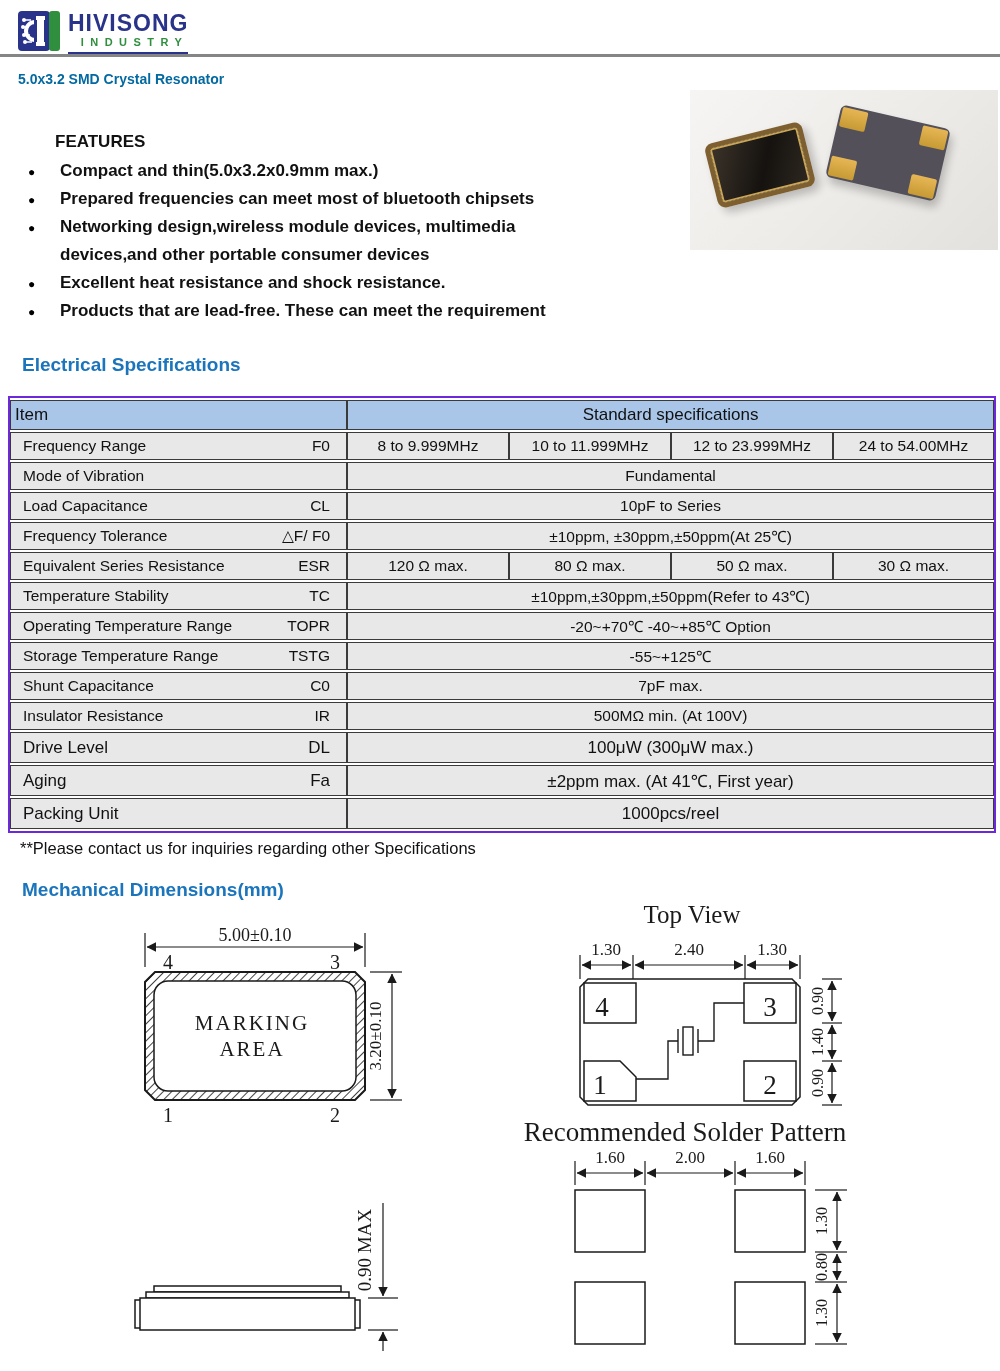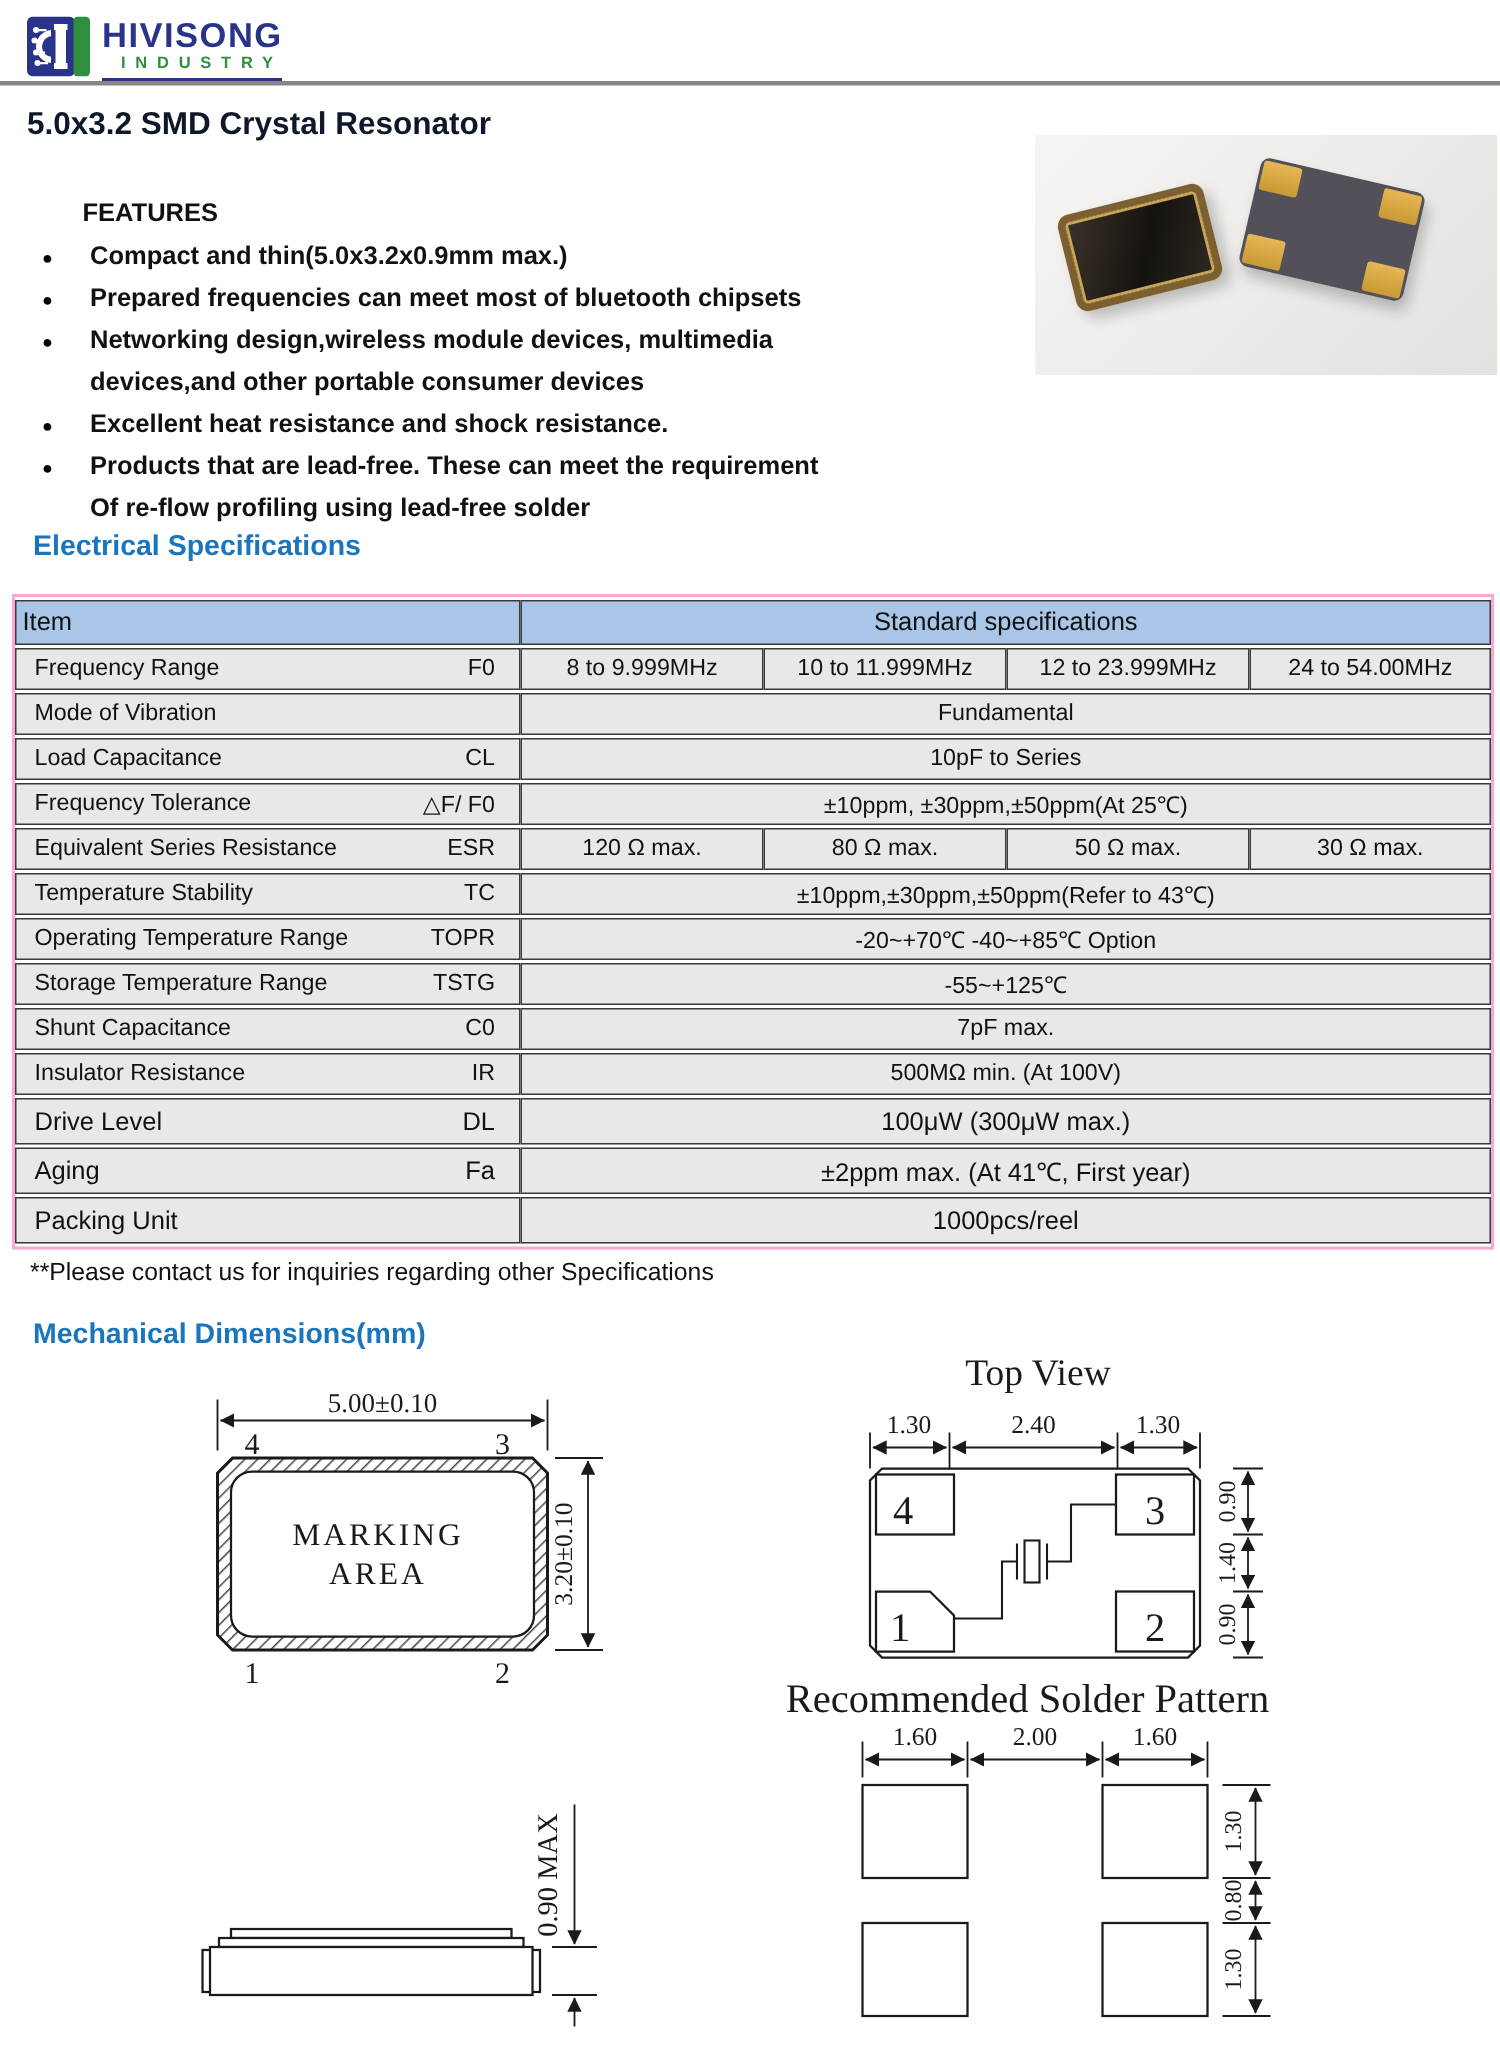--- a/index.html
+++ b/index.html
@@ -7,21 +7,21 @@
   .page { position:relative; width:1000px; height:1371px; background:#fff; overflow:hidden; margin:5px auto; }
 
   
   .logo-wrap { position:absolute; left:18px; top:6px; display:flex; align-items:flex-start; gap:8px; }
   .logo-text { display:flex; flex-direction:column; }
   .logo-name { font-size:23px; font-weight:bold; color:#283389; letter-spacing:1px; line-height:24px; }
   .logo-sub { font-size:11px; font-weight:bold; color:#2f8f3f; letter-spacing:6.5px; line-height:15px; border-bottom:2px solid #283389; padding-bottom:2px;text-align:right; }
   .doc-type { position:absolute; top:12px; right:28px; font-family:"Liberation Mono", monospace; font-size:25px; color:#3b79c2; }
   .header-rule { position:absolute; left:0; top:49px; width:1000px; height:3px; background:#858585; }
 
-  .page-title { position:absolute; left:18px; top:66px; font-size:21px; font-weight:bold; color:#0f172a; }
+  .page-title { position:absolute; left:18px; top:66px; font-size:14px; font-weight:bold; color:#0369a1; }
 
   
   .features { position:absolute; left:28px; top:127px; width:650px; }
   .features-heading { font-size:17px; font-weight:bold; color:#111; margin-left:27px; margin-bottom:9px; }
   .feature-line { display:flex; align-items:baseline; height:28px; }
   .feature-bullet { width:32px; font-size:12px; color:#000; flex:none; }
   .feature-text { font-size:17px; font-weight:bold; color:#111; white-space:nowrap; }
 
   
   .photo { position:absolute; left:690px; top:85px; width:308px; height:160px;
@@ -34,21 +34,21 @@
   .pad { position:absolute; width:26px; height:20px; background:linear-gradient(#e6b654,#c79a34); border-radius:2px; }
   .pad.tl { left:2px; top:2px; } .pad.tr { right:2px; top:2px; }
   .pad.bl { left:2px; bottom:2px; } .pad.br { right:2px; bottom:2px; }
 
   
   .sec-heading { position:absolute; font-size:19px; font-weight:bold; color:#1b75bc; }
   .sec-electrical { left:22px; top:349px; }
   .sec-mechanical { left:22px; top:874px; }
 
   
-  .spec-table-wrap { position:absolute; left:8px; top:391px; width:988px; border:2px solid #f9a8d4; background:#fff; }
+  .spec-table-wrap { position:absolute; left:8px; top:391px; width:988px; border:2px solid #6d28d9; background:#fff; }
   table.spec { width:100%; border-collapse:separate; border-spacing:0 2px; table-layout:fixed; }
   table.spec th, table.spec td { border:1px solid #3a3a3a; background:#e8e8e8; font-size:15.5px; color:#111; height:28px; padding:0 4px; }
   table.spec th { background:#a9c6e8; font-weight:normal; font-size:17px; height:30px; }
   th.item-h { text-align:left; padding-left:8px; }
   td.item-cell { padding:0; }
   .item-inner { display:flex; justify-content:space-between; align-items:center; padding:0 12px 0 8px; }
   td.spec-cell { text-align:center; }
   tr.lg td { font-size:17px; height:31px; }
 
   .footnote { position:absolute; left:20px; top:834px; font-size:16.5px; color:#111; }
@@ -111,24 +111,20 @@
       <span class="feature-text">devices,and other portable consumer devices</span>
     </div>
     <div class="feature-line">
       <span class="feature-bullet">●</span>
       <span class="feature-text">Excellent heat resistance and shock resistance.</span>
     </div>
     <div class="feature-line">
       <span class="feature-bullet">●</span>
       <span class="feature-text">Products that are lead-free. These can meet the requirement</span>
     </div>
-    <div class="feature-line">
-      <span class="feature-bullet"></span>
-      <span class="feature-text">Of re-flow profiling using lead-free solder</span>
-    </div>
   </div>
 
   <div class="photo">
     <div class="chip-top"></div>
     <div class="chip-bottom">
       <div class="pad tl"></div>
       <div class="pad tr"></div>
       <div class="pad bl"></div>
       <div class="pad br"></div>
     </div>

